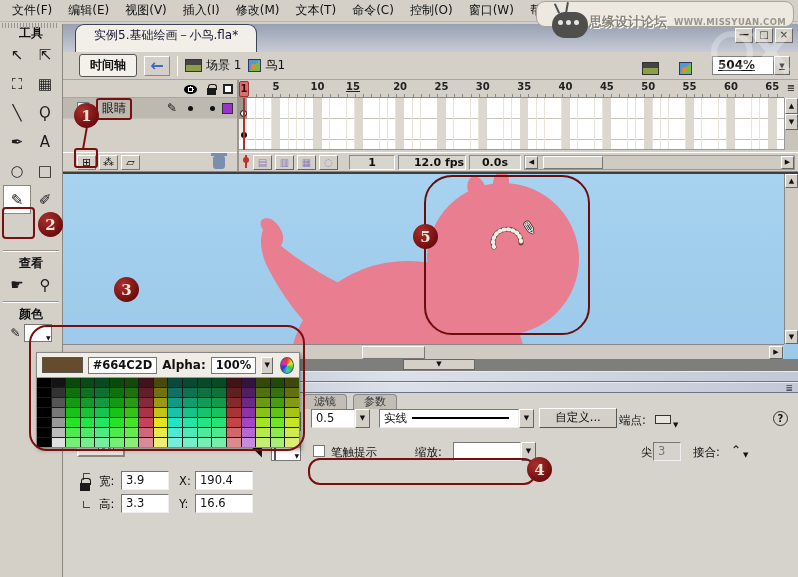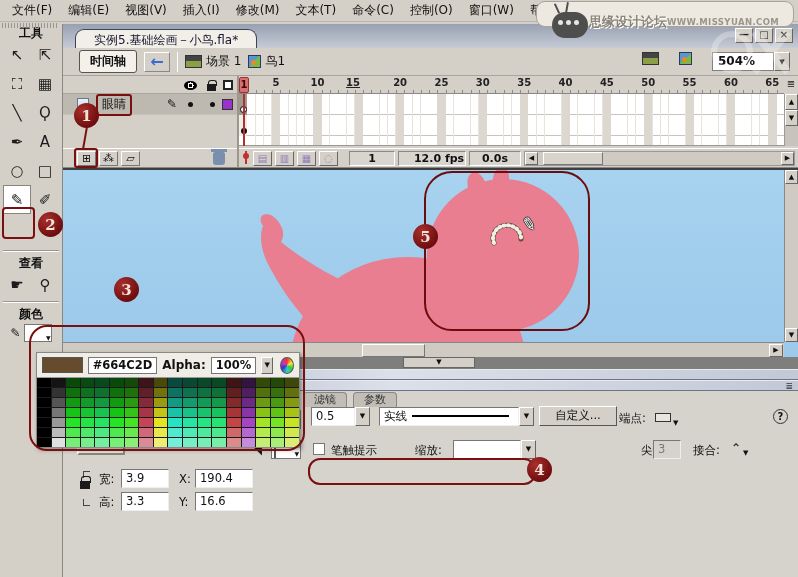--- a/index.html
+++ b/index.html
@@ -10,21 +10,21 @@
 
   
   .menu-bar{position:absolute;left:0;top:0;width:100%;height:22px;display:flex;align-items:center;
             padding-left:4px;background:var(--chrome);border-bottom:1px solid #BAB6AE;z-index:4;}
   .menu-item{padding:2px 8px;white-space:nowrap;cursor:default;}
   .grip{position:absolute;left:2px;top:23px;width:56px;height:5px;z-index:6;
         background:repeating-linear-gradient(90deg,#9a968e 0 1px,transparent 1px 3px);}
   .wm-site{position:absolute;left:332px;top:0;z-index:90;font-family:"DejaVu Serif",serif;font-weight:bold;
            font-size:25px;color:#fff;letter-spacing:1px;text-shadow:0 0 2px rgba(255,255,255,.55);pointer-events:none;}
   .forum-box{position:absolute;left:536px;top:1px;width:258px;height:26px;z-index:85;background:#EDE9E1;
-             border:1px solid #A8A49C;border-radius:9px;display:flex;align-items:center;padding:16px 9px 0 52px;}
+             border:1px solid #A8A49C;border-radius:9px;display:flex;align-items:center;gap:7px;padding:16px 9px 0 52px;}
   .forum-name{font-size:13px;font-weight:bold;color:#8A8578;text-shadow:1px 1px 0 #fff;white-space:nowrap;}
   .forum-url{font-size:8.5px;font-weight:bold;color:#9A958A;letter-spacing:.4px;white-space:nowrap;}
   .mascot{position:absolute;left:546px;top:2px;width:46px;height:40px;z-index:86;}
   .mascot-body{position:absolute;left:6px;top:10px;width:36px;height:26px;background:#4E4E4C;border-radius:13px;}
   .mascot-dot{position:absolute;top:18px;width:5px;height:5px;border-radius:50%;background:#E8E6E0;}
   .mascot-ant{position:absolute;width:2px;height:11px;background:#4E4E4C;border-radius:2px;}
   .ghost{position:absolute;right:4px;top:24px;width:92px;height:56px;z-index:84;opacity:.28;pointer-events:none;}
 
   
   .toolbar{position:absolute;left:0;top:24px;width:62px;height:423px;background:var(--chrome);z-index:5;}
@@ -37,37 +37,37 @@
   .tb-color-ctl{display:flex;align-items:center;justify-content:center;gap:3px;margin-top:3px;}
   .tb-color-pencil{font-size:12px;}
   .tb-swatch{width:28px;height:18px;border:1px solid #777;position:relative;background:#fff;padding:2px;}
   .tb-swatch-inner{width:100%;height:100%;}
   .tb-swatch .dd-mini{position:absolute;right:0;bottom:0;font-size:6px;line-height:6px;}
 
   
   .doc-window{position:absolute;left:62px;top:24px;width:736px;height:553px;display:flex;flex-direction:column;
               background:var(--chrome);border-left:1px solid #8A8680;}
   .tab-strip{flex:0 0 24px;background:linear-gradient(180deg,#98A1B2,#C6CBD5);position:relative;display:flex;align-items:flex-end;}
-  .doc-tab{margin-left:12px;height:19px;padding:2px 18px 12px;background:#F2EFE8;border:1px solid #3A4358;border-bottom:none;
+  .doc-tab{margin-left:12px;height:28px;padding:2px 18px 12px;background:#F2EFE8;border:1px solid #3A4358;border-bottom:none;
            border-radius:9px 9px 0 0;color:#14142E;white-space:nowrap;}
   .win-controls{position:absolute;right:5px;top:4px;display:flex;gap:2px;}
   .win-btn{width:18px;height:15px;background:var(--chrome);border:1px solid;border-color:#fff #666 #666 #fff;
            font-size:10px;line-height:12px;text-align:center;font-weight:bold;color:#222;cursor:default;}
 
   .edit-bar{flex:0 0 28px;display:flex;align-items:center;gap:7px;padding:0 8px 0 16px;background:var(--chrome);
             border-bottom:1px solid #A8A49E;position:relative;}
   .btn-timeline{background:#F4F1EA;border:1.5px solid #555;border-radius:3px;padding:2px 10px;font-weight:bold;white-space:nowrap;}
   .btn-back{width:26px;height:20px;display:flex;align-items:center;justify-content:center;color:#3A6AD4;
             font-weight:bold;font-size:16px;background:var(--chrome);border:1px solid;border-color:#fff #888 #888 #fff;}
   .ebar-sep{width:1px;height:20px;background:#999;border-right:1px solid #fff;}
   .crumb{display:flex;align-items:center;gap:4px;white-space:nowrap;}
   .icon-scene{width:17px;height:13px;background:linear-gradient(180deg,#444 0 5px,#8C9E46 5px);border:1px solid #333;}
   .icon-symbol{width:13px;height:13px;background:linear-gradient(135deg,#5599CC 50%,#77BB44 50%);border:1px solid #336;position:relative;}
   .icon-symbol::after{content:"";position:absolute;left:2px;bottom:2px;width:5px;height:5px;border-radius:50%;background:#E88A2A;}
-  .edit-right{margin-left:auto;display:flex;align-items:flex-start;gap:20px;}
+  .edit-right{margin-left:auto;display:flex;align-items:flex-end;gap:20px;text-decoration:underline;}
   .zoom-box{display:flex;align-items:center;}
   .zoom-input{width:62px;height:19px;background:#fff;border:1px solid #808080;padding:1px 5px;font-weight:bold;}
   .dd{width:16px;height:19px;background:var(--chrome);border:1px solid;border-color:#fff #666 #666 #fff;
       font-size:7px;display:flex;align-items:center;justify-content:center;cursor:default;}
 
   
   .timeline{flex:0 0 92px;display:flex;border-bottom:1px solid #888;background:var(--chrome);}
   .layers{flex:0 0 176px;border-right:2px solid #9B978F;position:relative;background:var(--chrome);}
   .l-header{height:18px;border-bottom:1px solid #A8A49E;position:relative;}
   .layer-row{height:21px;position:relative;border-bottom:1px solid #C6C2BA;}

